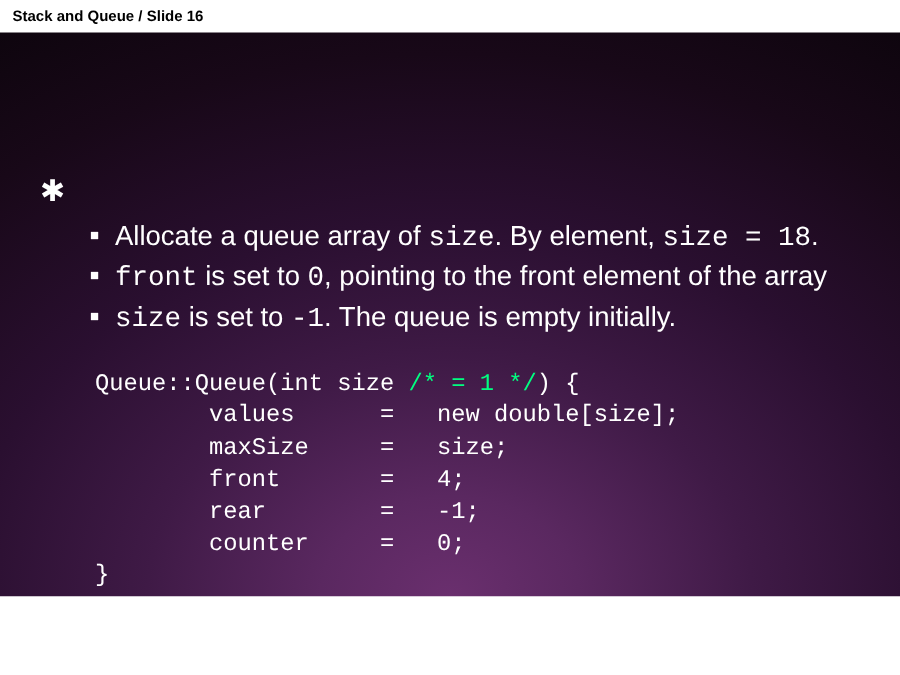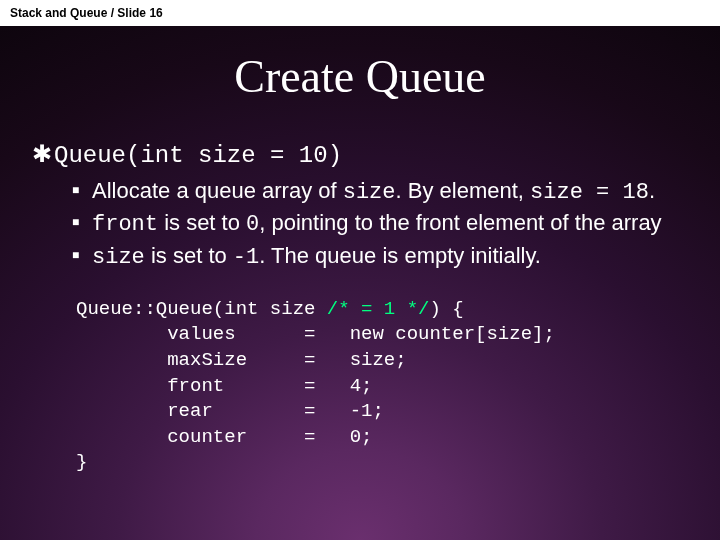--- a/index.html
+++ b/index.html
@@ -6,21 +6,21 @@
     margin: 0;
     padding: 0;
     width: 720px;
     height: 540px;
     overflow: hidden;
     font-family: Arial, Helvetica, sans-serif;
   }
   .slide {
     position: relative;
     width: 720px;
-    height: 540px;
+    height: 477px;
     background: radial-gradient(ellipse 120% 140% at 50% 100%,
                 #6a2f6e 0%,
                 #5a2860 12%,
                 #3f1a46 28%,
                 #2a0f30 45%,
                 #180818 65%,
                 #0a040a 85%,
                 #000000 100%);
     color: #ffffff;
   }
@@ -104,27 +104,25 @@
 </style>
 </head>
 <body>
 
 <div class="slide">
 
   <div class="top-bar">
     <span>Stack and Queue / Slide 16</span>
   </div>
 
-  <div class="title">Create Queue</div>
 
   <div class="body">
 
     <div class="lvl1">
       <span class="bullet">✱</span>
-      <span class="text">Queue(int size = 10)</span>
     </div>
 
     <div class="lvl2">
       <span class="bullet">■</span>
       <span class="text">
         <span>Allocate a queue array of </span><span class="mono">size</span><span>. By element, </span><span class="mono">size = 18</span><span>.</span>
       </span>
     </div>
 
     <div class="lvl2">
@@ -135,21 +133,21 @@
     </div>
 
     <div class="lvl2">
       <span class="bullet">■</span>
       <span class="text">
         <span class="mono">size</span><span> is set to </span><span class="mono">-1</span><span>. The queue is empty initially.</span>
       </span>
     </div>
 
     <div class="code"><span>Queue::Queue(int size </span><span class="comment">/* = 1 */</span><span>) {</span>
-<span>        values      =   new counter[size];</span>
+<span>        values      =   new double[size];</span>
 <span>        maxSize     =   size;</span>
 <span>        front       =   4;</span>
 <span>        rear        =   -1;</span>
 <span>        counter     =   0;</span>
 <span>}</span></div>
 
   </div>
 </div>
 
 </body></html>

